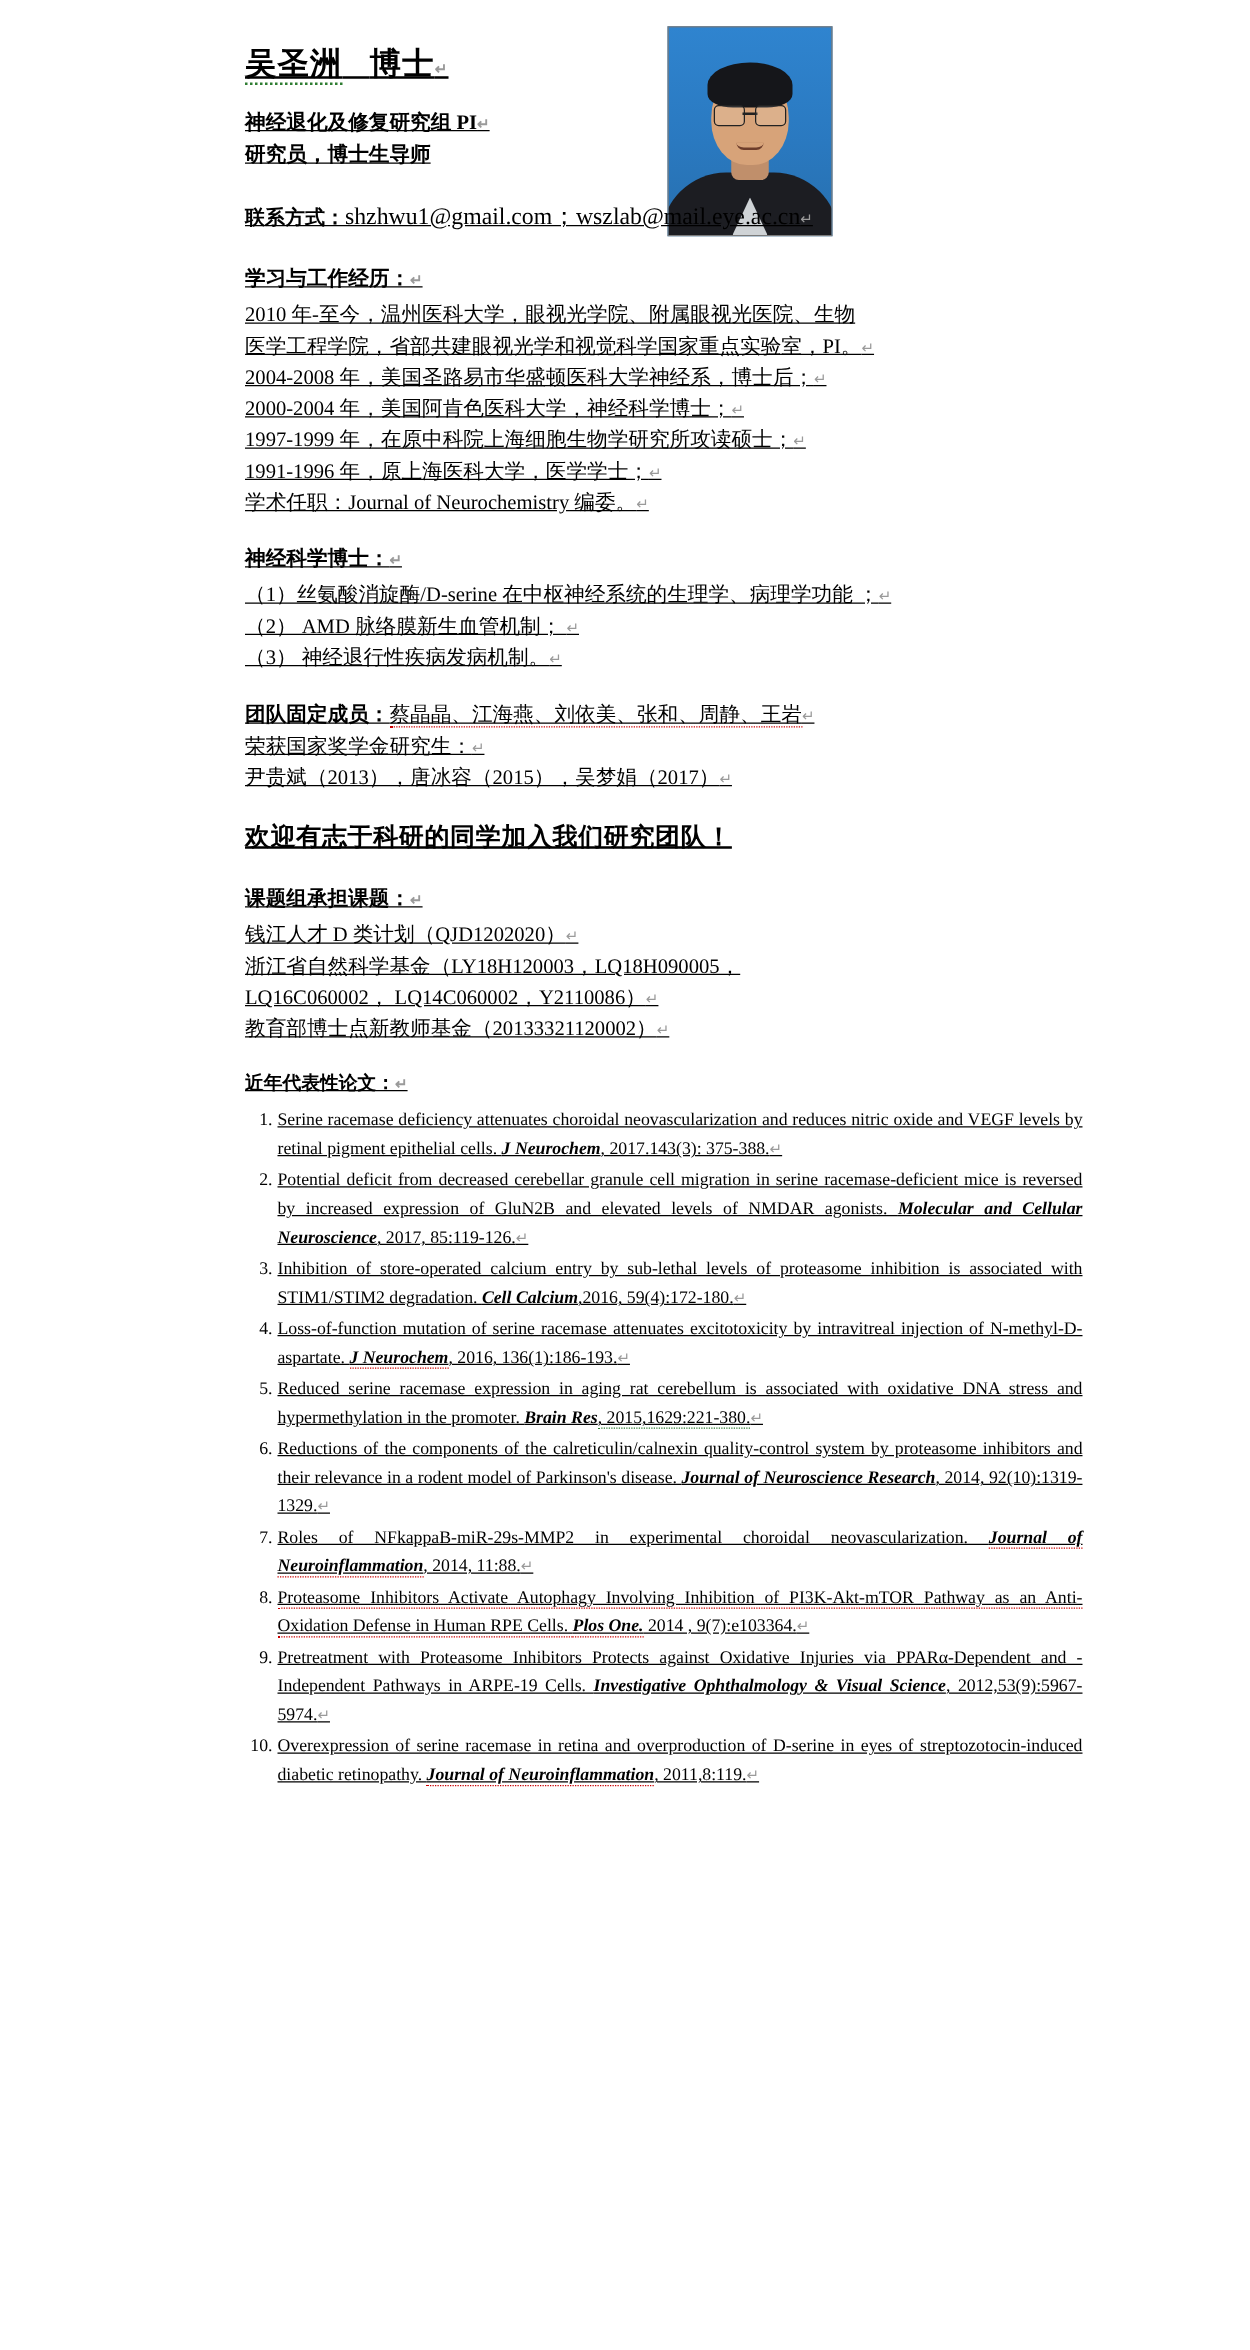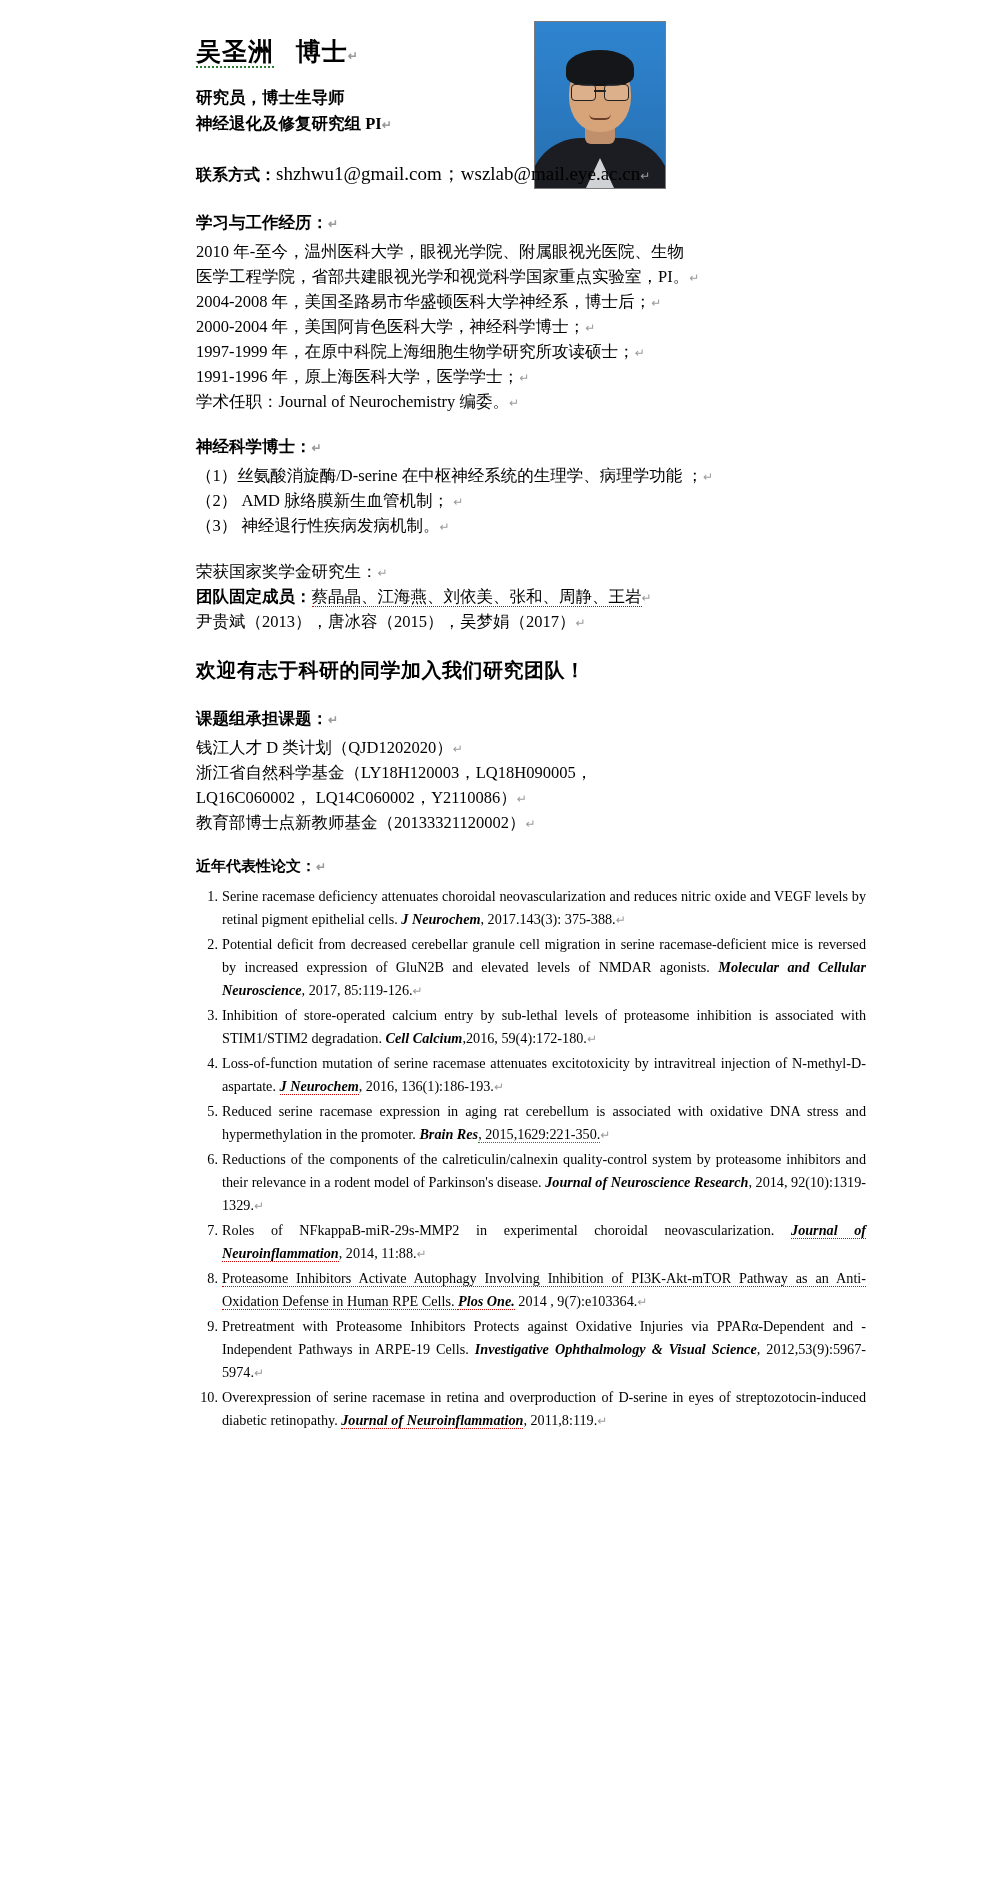--- a/index.html
+++ b/index.html
@@ -20,20 +20,21 @@
     width: 1000px;
     height: 1880px;
     padding: 0;
     box-sizing: border-box;
   }
   .content {
     position: absolute;
     left: 196px;
     top: 36px;
     width: 670px;
+    text-decoration: underline;
   }
 
   
   .photo {
     position: absolute;
     left: 534px;
     top: 21px;
     width: 130px;
     height: 166px;
     border: 1px solid #7b7b7b;
@@ -222,22 +223,22 @@
     <div class="mouth"></div>
   </div>
 
   <div class="content">
 
     <div class="name-line">
       <span class="name-underline">吴圣洲</span><span>&nbsp;&nbsp;&nbsp;</span><span>博士</span><span class="pilcrow">↵</span>
     </div>
 
     <div class="title-block">
+      <div><span>神经退化及修复研究组  PI</span><span class="pilcrow">↵</span></div>
       <div>研究员，博士生导师</div>
-      <div><span>神经退化及修复研究组  PI</span><span class="pilcrow">↵</span></div>
     </div>
 
     <div class="contact">
       <b>联系方式：</b><span class="email">shzhwu1@gmail.com；wszlab@mail.eye.ac.cn</span><span class="pilcrow">↵</span>
     </div>
 
     <div class="block">
       <div class="sec-head"><span>学习与工作经历：</span><span class="pilcrow">↵</span></div>
       <div class="body-line">2010 年-至今，温州医科大学，眼视光学院、附属眼视光医院、生物</div>
       <div class="body-line"><span>医学工程学院，省部共建眼视光学和视觉科学国家重点实验室，PI。</span><span class="pilcrow">↵</span></div>
@@ -249,43 +250,43 @@
     </div>
 
     <div class="block">
       <div class="sec-head"><span>神经科学博士：</span><span class="pilcrow">↵</span></div>
       <div class="body-line"><span>（1）丝氨酸消旋酶/D-serine 在中枢神经系统的生理学、病理学功能  ；</span><span class="pilcrow">↵</span></div>
       <div class="body-line"><span>（2） AMD 脉络膜新生血管机制； </span><span class="pilcrow">↵</span></div>
       <div class="body-line"><span>（3） 神经退行性疾病发病机制。</span><span class="pilcrow">↵</span></div>
     </div>
 
     <div class="block">
+      <div class="body-line"><b>团队固定成员：</b><span class="sq-red">蔡晶晶、江海燕、刘依美、张和、周静、王岩</span><span class="pilcrow">↵</span></div>
       <div class="body-line"><span>荣获国家奖学金研究生：</span><span class="pilcrow">↵</span></div>
-      <div class="body-line"><b>团队固定成员：</b><span class="sq-red">蔡晶晶、江海燕、刘依美、张和、周静、王岩</span><span class="pilcrow">↵</span></div>
       <div class="body-line"><span>尹贵斌（2013），唐冰容（2015），吴梦娟（2017）</span><span class="pilcrow">↵</span></div>
     </div>
 
     <div class="welcome">欢迎有志于科研的同学加入我们研究团队！</div>
 
     <div class="block">
       <div class="sec-head"><span>课题组承担课题：</span><span class="pilcrow">↵</span></div>
       <div class="body-line"><span>钱江人才 D 类计划（QJD1202020）</span><span class="pilcrow">↵</span></div>
       <div class="body-line">浙江省自然科学基金（LY18H120003，LQ18H090005，</div>
       <div class="body-line"><span>LQ16C060002， LQ14C060002，Y2110086）</span><span class="pilcrow">↵</span></div>
       <div class="body-line"><span>教育部博士点新教师基金（20133321120002）</span><span class="pilcrow">↵</span></div>
     </div>
 
     <div style="margin-top:22px;">
       <div class="pub-head"><span>近年代表性论文：</span><span class="pilcrow">↵</span></div>
       <ol class="pubs">
         <li><span class="num">1.</span><span>Serine racemase deficiency attenuates choroidal neovascularization and reduces nitric oxide and VEGF levels by retinal pigment epithelial cells. </span><span class="it">J Neurochem</span><span>, 2017.143(3): 375-388.</span><span class="pilcrow">↵</span></li>
         <li><span class="num">2.</span><span>Potential deficit from decreased cerebellar granule cell migration in serine racemase-deficient mice is reversed by increased expression of GluN2B and elevated levels of NMDAR agonists. </span><span class="it">Molecular and Cellular Neuroscience</span><span>, 2017, 85:119-126.</span><span class="pilcrow">↵</span></li>
         <li><span class="num">3.</span><span>Inhibition of store-operated calcium entry by sub-lethal levels of proteasome inhibition is associated with STIM1/STIM2 degradation. </span><span class="it">Cell Calcium</span><span>,2016, 59(4):172-180.</span><span class="pilcrow">↵</span></li>
         <li><span class="num">4.</span><span>Loss-of-function mutation of serine racemase attenuates excitotoxicity by intravitreal injection of N-methyl-D-aspartate. </span><span class="it sq-red">J  Neurochem</span><span>, 2016, 136(1):186-193.</span><span class="pilcrow">↵</span></li>
-        <li><span class="num">5.</span><span>Reduced serine racemase expression in aging rat cerebellum is associated with oxidative DNA stress and hypermethylation in the promoter.  </span><span class="it">Brain Res</span><span class="sq-green">, 2015,1629:221-350.</span><span class="pilcrow">↵</span></li>
+        <li><span class="num">5.</span><span>Reduced serine racemase expression in aging rat cerebellum is associated with oxidative DNA stress and hypermethylation in the promoter.  </span><span class="it">Brain Res</span><span class="sq-green">, 2015,1629:221-380.</span><span class="pilcrow">↵</span></li>
         <li><span class="num">6.</span><span>Reductions of the components of the calreticulin/calnexin quality-control system by proteasome inhibitors and their relevance in a rodent model of Parkinson's disease. </span><span class="it">Journal of Neuroscience Research</span><span>, 2014, 92(10):1319-1329.</span><span class="pilcrow">↵</span></li>
         <li><span class="num">7.</span><span>Roles of NFkappaB-miR-29s-MMP2 in experimental choroidal neovascularization. </span><span class="it sq-red">Journal of Neuroinflammation</span><span>, 2014, 11:88.</span><span class="pilcrow">↵</span></li>
         <li><span class="num">8.</span><span class="sq-red">Proteasome Inhibitors Activate Autophagy Involving Inhibition of PI3K-Akt-mTOR Pathway as an Anti-Oxidation Defense in Human RPE Cells. </span><span class="it sq-red">Plos One.</span><span> 2014 , 9(7):e103364.</span><span class="pilcrow">↵</span></li>
         <li><span class="num">9.</span><span>Pretreatment with Proteasome Inhibitors Protects against Oxidative Injuries via PPARα-Dependent and -Independent Pathways in ARPE-19 Cells. </span><span class="it">Investigative Ophthalmology &amp; Visual Science</span><span>, 2012,53(9):5967-5974.</span><span class="pilcrow">↵</span></li>
         <li><span class="num">10.</span><span>Overexpression of serine racemase in retina and overproduction of D-serine in eyes of streptozotocin-induced diabetic retinopathy. </span><span class="it sq-red">Journal of Neuroinflammation</span><span>, 2011,8:119.</span><span class="pilcrow">↵</span></li>
       </ol>
     </div>
 
   </div>
 </div>

